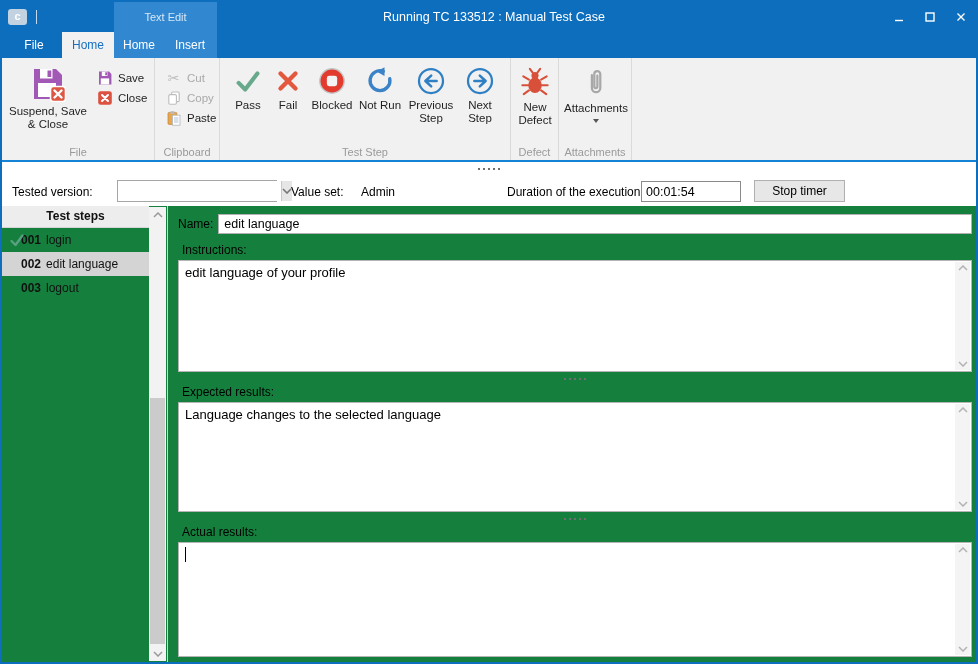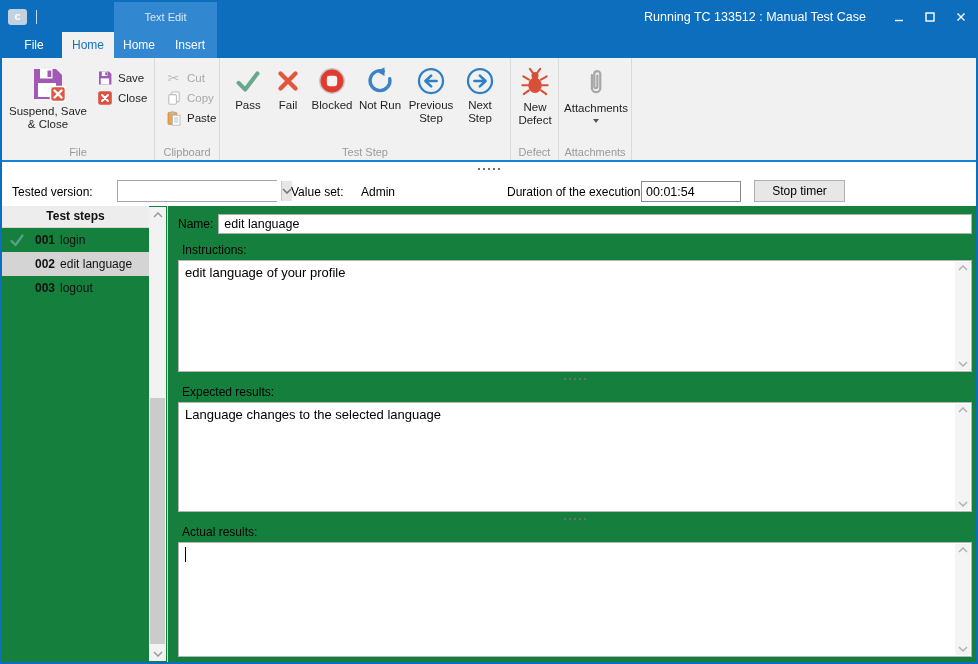--- a/index.html
+++ b/index.html
@@ -8,21 +8,21 @@
             display:flex; flex-direction:column; overflow:hidden; }
 
   
   .titlebar { position:relative; height:30px; background:#0d6ebe; flex:0 0 30px; display:flex; align-items:center; }
   .ctx-band-title { position:absolute; left:112px; top:0; width:103px; height:30px; background:#3287d1;
                     display:flex; align-items:center; justify-content:center; }
   .ctx-band-title span { font-size:11px; color:#d6e9f8; }
   .app-icon { width:19px; height:16px; margin-left:6px; background:#c3d2e0; border-radius:3px;
               color:#fff; font-weight:bold; font-size:11px; line-height:15px; text-align:center; z-index:2; }
   .qat-sep { width:1px; height:14px; background:rgba(255,255,255,.75); margin-left:9px; z-index:2; }
-  .title-text { position:absolute; left:120px; right:110px; text-align:right; color:#fff; font-size:12.5px; }
+  .title-text { position:absolute; left:120px; right:110px; text-align:center; color:#fff; font-size:12.5px; }
   .win-controls { position:absolute; right:0; top:0; height:30px; display:flex; }
   .win-btn { width:31px; height:30px; display:flex; align-items:center; justify-content:center; }
   .win-btn svg { display:block; }
 
   
   .tabrow { position:relative; height:26px; flex:0 0 26px; background:#0d6ebe; }
   .ctx-band-tabs { position:absolute; left:112px; top:0; width:103px; height:26px; background:#3287d1; }
   .tab { position:absolute; top:0; height:26px; display:flex; align-items:center; justify-content:center;
          font-size:12px; color:#fff; }
   .tab-file { left:4px; width:56px; }
@@ -71,21 +71,21 @@
   .stop-btn { position:absolute; left:752px; top:4px; width:91px; height:22px; background:#e7e7e7;
               border:1px solid #b0b0b0; font-size:12px; font-family:"Liberation Sans",sans-serif; cursor:default; }
 
   
   .content { flex:1; display:flex; background:#15803d; min-height:0; }
 
   .steps-panel { position:relative; width:166px; flex:0 0 166px; border-right:1px solid #d2d2d2; }
   .steps-header { height:22px; margin-right:18px; background:#ededed; border-bottom:1px solid #d6d6d6;
                   font-size:12px; font-weight:bold; color:#111; text-align:center; line-height:21px; }
   .step-row { position:relative; height:24px; margin-right:18px; display:flex; align-items:center;
-              padding-left:33px; font-size:12px; color:#111; cursor:default; }
+              padding-left:19px; font-size:12px; color:#111; cursor:default; }
   .step-row.selected { background:#d4d4d4; }
   .step-row .num { font-weight:bold; margin-right:5px; }
   .step-check { position:absolute; left:7px; top:4px; }
   .steps-scroll { position:absolute; top:1px; right:1px; bottom:1px; width:17px; background:#f2f2f2; }
   .steps-scroll .arr { position:absolute; left:0; width:17px; height:15px; display:flex; align-items:center; justify-content:center; }
   .steps-scroll .arr.up { top:0; } .steps-scroll .arr.down { bottom:0; }
   .steps-thumb { position:absolute; left:1px; right:1px; top:42%; bottom:17px; background:#cbcbcb; }
 
   .main-panel { flex:1; display:flex; flex-direction:column; padding:4px 4px 4px 10px; min-width:0; }
   .name-row { display:flex; align-items:center; height:24px; margin-top:2px; }

